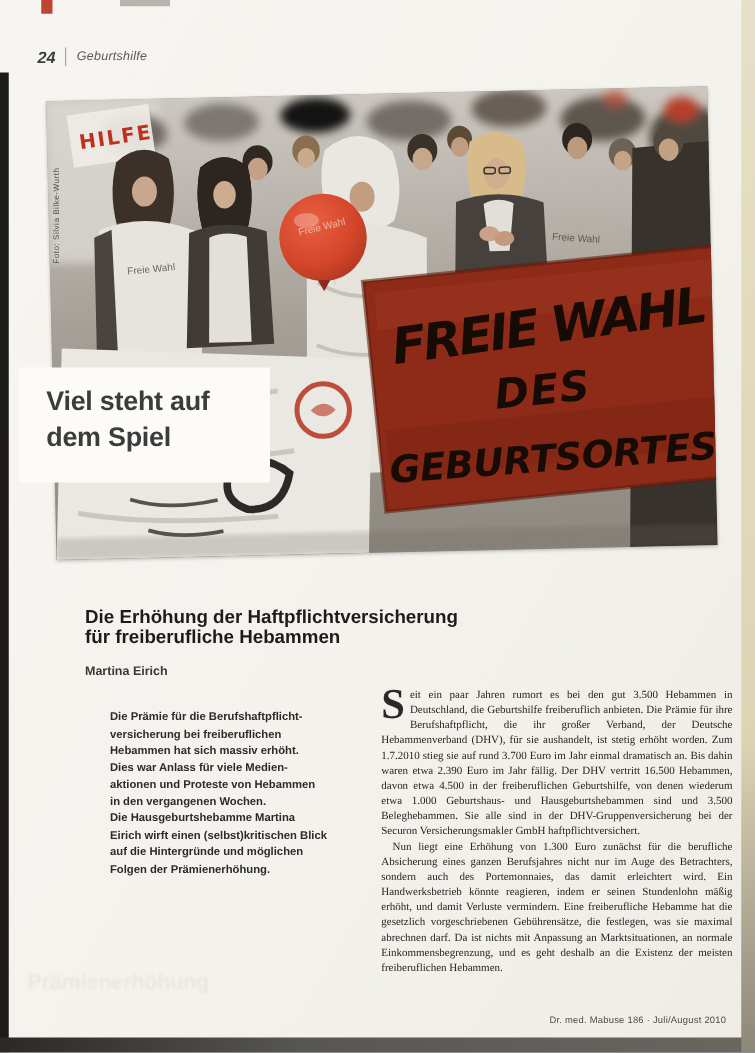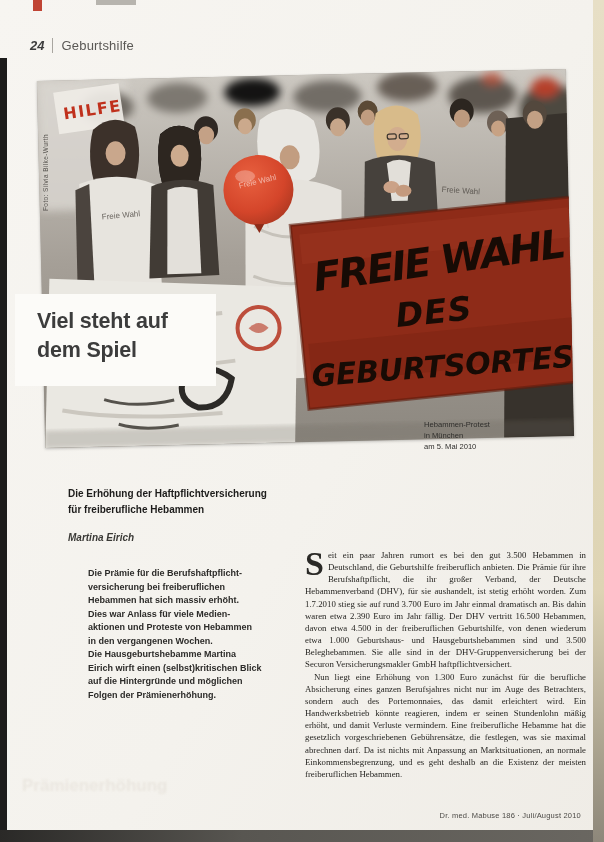--- a/index.html
+++ b/index.html
@@ -11,42 +11,42 @@
   
   .strip-left{position:absolute;left:0;top:58px;width:7px;height:784px;background:#1d1c1b;}
   .strip-bottom{position:absolute;left:0;top:830px;width:604px;height:12px;background:linear-gradient(90deg,#2a2927,#585651 40%,#6a6761);}
   .strip-right{position:absolute;right:0;top:0;width:11px;height:842px;background:linear-gradient(180deg,#e7dfc6,#ded4b4 70%,#8d877a);}
   .mark-red{position:absolute;left:33px;top:0;width:9px;height:11px;background:#c04434;}
   .mark-gray{position:absolute;left:96px;top:0;width:40px;height:5px;background:#b7b4ae;}
   
   .pagehead{position:absolute;left:30px;top:38px;display:flex;align-items:center;gap:8px;}
   .pagehead .num{font-size:13px;font-weight:bold;color:#3d3d3d;font-style:italic;}
   .pagehead .rule{width:1px;height:15px;background:#a9a6a0;}
-  .pagehead .sec{font-size:13px;color:#5a5855;letter-spacing:.2px;}
+  .pagehead .sec{font-size:10px;color:#5a5855;letter-spacing:.2px;font-style:italic;}
   
   .photo{position:absolute;left:41px;top:75px;width:529px;height:367px;
     transform:rotate(-1.3deg);transform-origin:50% 50%;
     box-shadow:0 1px 3px rgba(0,0,0,.25);overflow:hidden;background:#a9a49d;}
   .photo svg{display:block;}
   .credit{position:absolute;left:42px;top:96px;height:115px;
     writing-mode:vertical-rl;transform:rotate(180deg);
     font-size:6.5px;color:#56534e;letter-spacing:.4px;white-space:nowrap;}
   
   .headline-box{position:absolute;left:15px;top:294px;width:201px;height:92px;background:#fcfbf8;}
   .headline{padding:13px 0 0 22px;font-size:21.5px;line-height:29px;font-weight:bold;color:#3c3c3c;white-space:pre-line;letter-spacing:-.2px;}
   
   .caption{position:absolute;left:424px;top:419px;width:120px;font-size:7.6px;line-height:11px;color:#2e2d2b;white-space:pre-line;}
   
   .ghost{position:absolute;left:392px;top:447px;width:205px;font-size:15.5px;line-height:21px;font-weight:bold;
     color:rgba(196,116,42,.20);filter:blur(.6px);white-space:pre-line;letter-spacing:.3px;}
   .ghost2{position:absolute;left:22px;top:776px;width:290px;font-size:17px;font-weight:bold;
     color:rgba(160,140,110,.10);filter:blur(1px);}
   
-  .subtitle{position:absolute;left:68px;top:486px;width:300px;font-size:10px;line-height:16px;font-weight:bold;color:#1d1c1b;white-space:pre-line;}
-  .author{position:absolute;left:68px;top:532px;font-size:10px;font-weight:bold;font-style:italic;color:#3a3936;}
+  .subtitle{position:absolute;left:68px;top:486px;width:300px;font-size:15px;line-height:16px;font-weight:bold;color:#1d1c1b;white-space:pre-line;}
+  .author{position:absolute;left:68px;top:532px;font-size:10px;font-weight:bold;color:#3a3936;}
   .intro{position:absolute;left:88px;top:567px;width:218px;font-size:9px;line-height:13.5px;font-weight:bold;color:#2c2b29;white-space:pre-line;}
   .bodycol{position:absolute;left:305px;top:549px;width:281px;
     font-family:"Liberation Serif",serif;font-size:8.8px;line-height:12.15px;color:#262522;text-align:justify;}
   .dropcap{float:left;font-family:"Liberation Serif",serif;font-size:34px;line-height:27px;font-weight:bold;color:#2a2926;margin:1px 4px 0 0;}
   .para2{text-indent:9px;margin-top:2px;}
   .footer{position:absolute;left:300px;top:811px;width:281px;text-align:right;font-size:7.5px;color:#4c4a46;letter-spacing:.2px;}
 </style>
 </head>
 <body>
 
@@ -205,23 +205,20 @@
     </svg>
   </div>
 
   <div class="credit">Foto: Silvia Bilke-Wurth</div>
 
   <div class="headline-box">
     <div class="headline">Viel steht auf
 dem Spiel</div>
   </div>
 
-  <div class="caption">Hebammen-Protest
-in München
-am 5. Mai 2010</div>
 
   <div class="ghost2">Prämienerhöhung</div>
 
   <div class="subtitle">Die Erhöhung der Haftpflichtversicherung
 für freiberufliche Hebammen</div>
   <div class="author">Martina Eirich</div>
 
   <div class="intro">Die Prämie für die Berufshaftpflicht-
 versicherung bei freiberuflichen
 Hebammen hat sich massiv erhöht.

